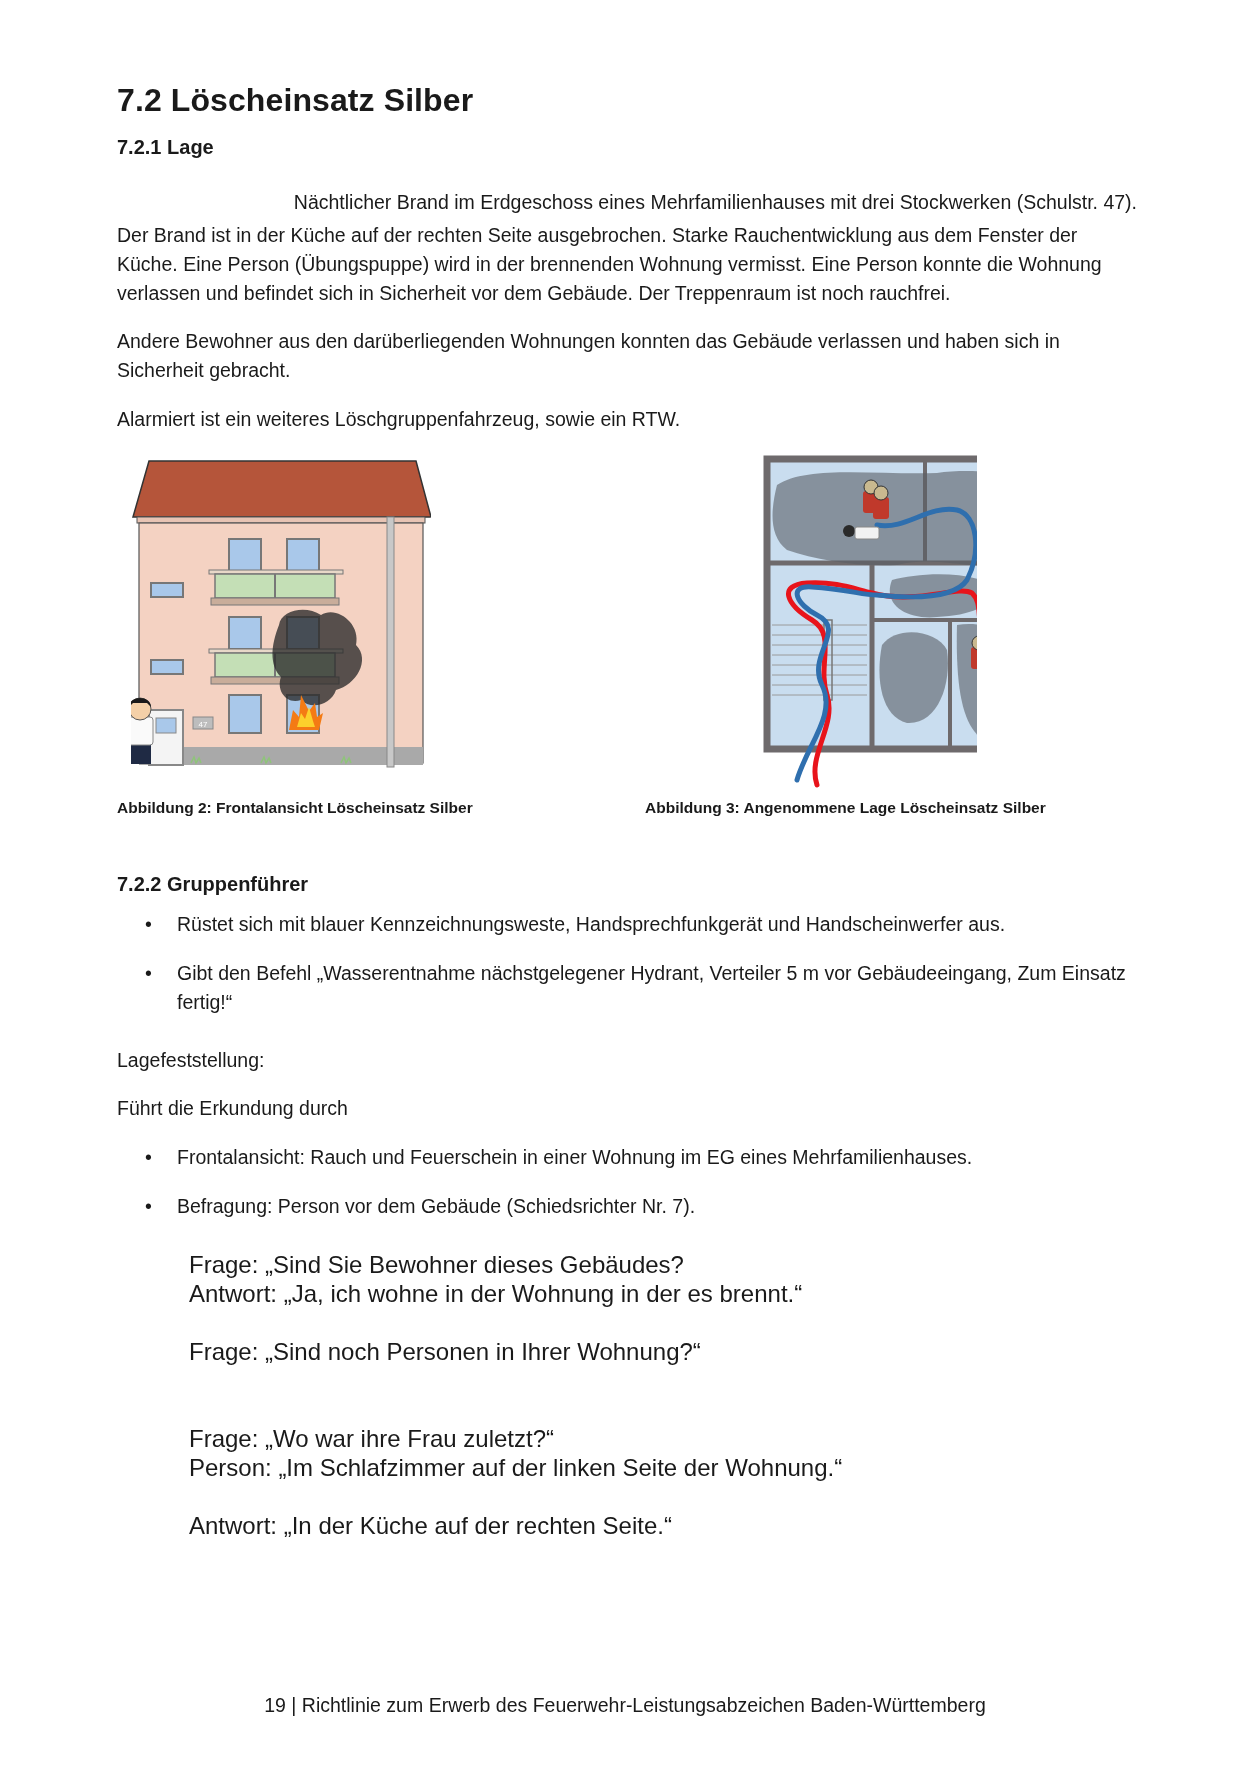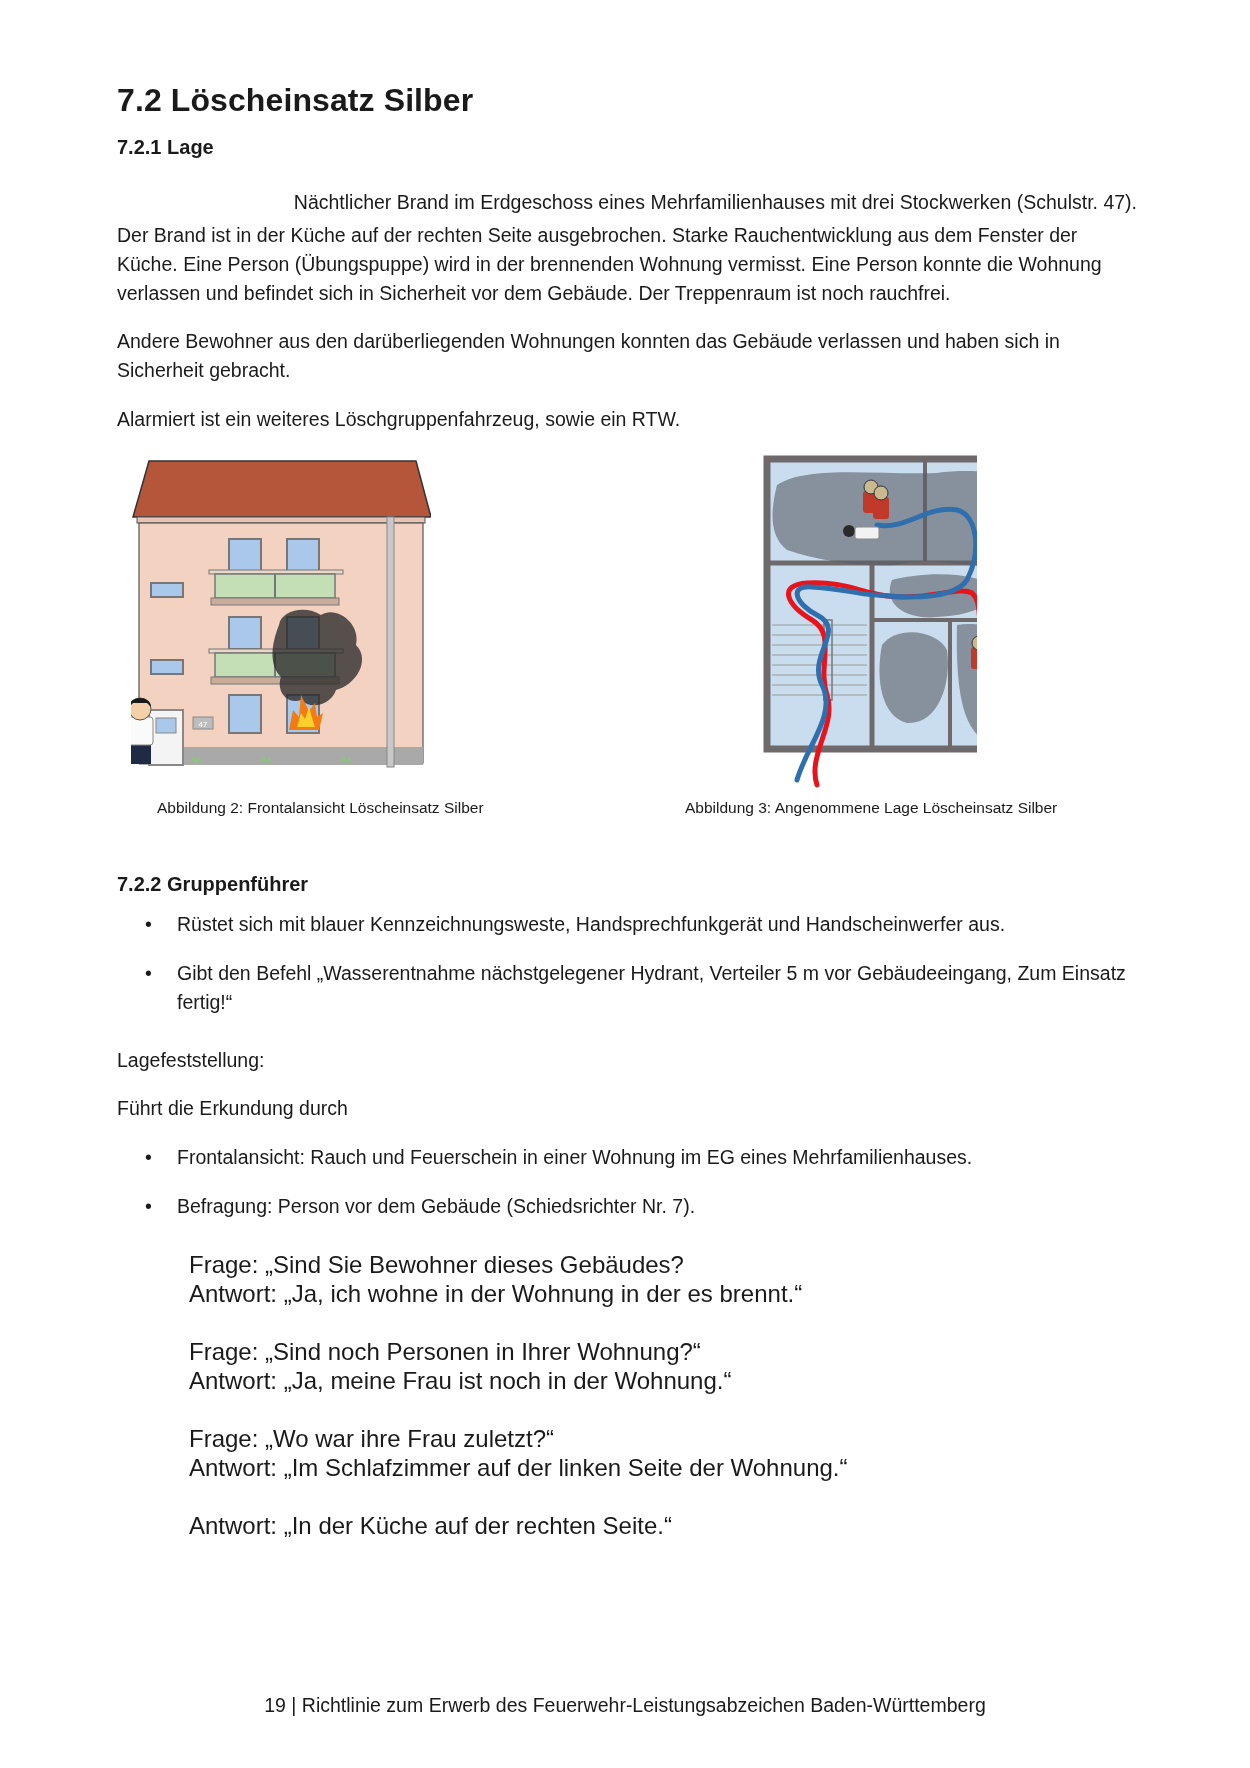--- a/index.html
+++ b/index.html
@@ -7,21 +7,21 @@
            font-family: "Liberation Sans", "DejaVu Sans", sans-serif; color: #1a1a1a; }
     .page { position: absolute; left: 117px; top: 0; width: 1020px; }
     .h2 { position: absolute; left: 0; top: 82px; font-size: 32px; font-weight: bold; letter-spacing: 0.1px; }
     .h3 { position: absolute; left: 0; font-size: 20px; font-weight: bold; }
     .p { position: absolute; left: 0; width: 1020px; font-size: 19.5px; line-height: 29px; }
     .bold { font-weight: normal; }
     .bullet { position: absolute; left: 28px; font-size: 19.5px; line-height: 29px; width: 980px; }
     .bullet .dot { position: absolute; left: 0; top: 0; }
     .bullet .txt { position: absolute; left: 32px; width: 960px; }
     .qa { position: absolute; left: 72px; font-size: 24px; line-height: 29px; }
-    .caption { position: absolute; font-size: 15.5px; font-weight: normal; margin-left: 40px; }
+    .caption { position: absolute; font-size: 15.5px; font-weight: bold; }
     .figure { position: absolute; }
     .footer { position: absolute; left: 0; width: 1250px; top: 1694px; text-align: center; font-size: 19.5px; }
   </style>
 </head>
 <body>
 
 <div class="page">
 
   <div class="h2">7.2  Löscheinsatz Silber</div>
 
@@ -168,24 +168,23 @@
     <span class="dot">•</span>
     <span class="txt">Befragung: Person vor dem Gebäude (Schiedsrichter Nr. 7).</span>
   </div>
 
   <div class="qa" style="top:1250px;">
     <div>Frage: „Sind Sie Bewohner dieses Gebäudes?</div>
     <div>Antwort: „Ja, ich wohne in der Wohnung in der es brennt.“</div>
   </div>
   <div class="qa" style="top:1337px;">
     <div>Frage: „Sind noch Personen in Ihrer Wohnung?“</div>
-    <div>Antwort: „Ja, meine Frau ist noch in der Wohnung.“</div>
   </div>
   <div class="qa" style="top:1424px;">
     <div>Frage: „Wo war ihre Frau zuletzt?“</div>
-    <div>Antwort: „Im Schlafzimmer auf der linken Seite der Wohnung.“</div>
+    <div>Person: „Im Schlafzimmer auf der linken Seite der Wohnung.“</div>
   </div>
   <div class="qa" style="top:1511px;">
     <div>Antwort: „In der Küche auf der rechten Seite.“</div>
   </div>
 </div>
 
 <div class="footer">19 | Richtlinie zum Erwerb des Feuerwehr-Leistungsabzeichen Baden-Württemberg</div>
 
 </body></html>

